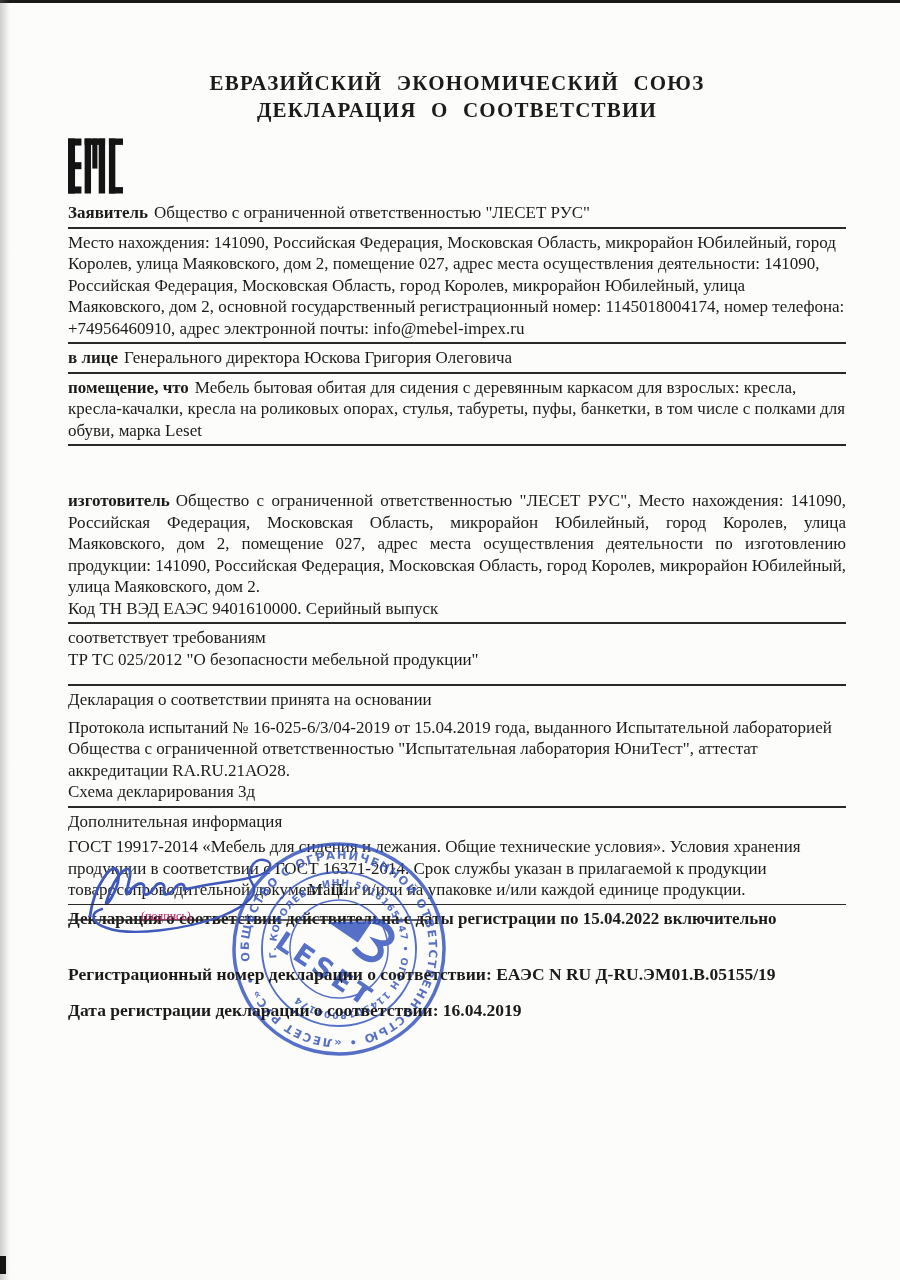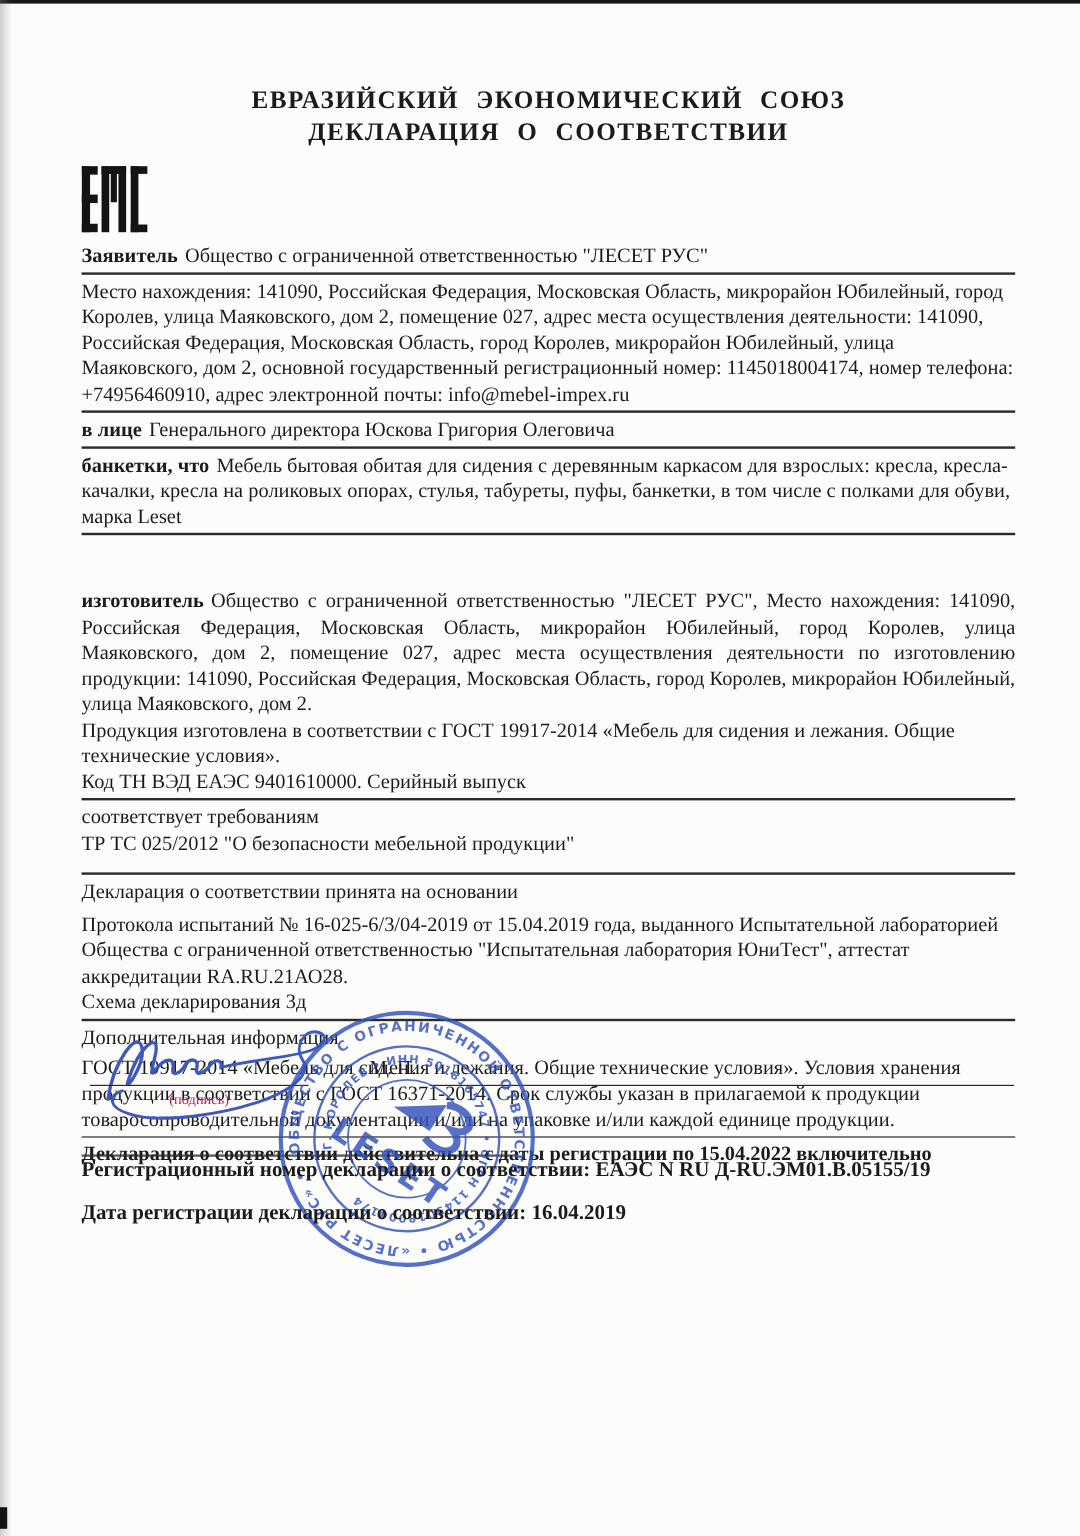--- a/index.html
+++ b/index.html
@@ -76,28 +76,27 @@
 
     <p>Место нахождения: 141090, Российская Федерация, Московская Область, микрорайон Юбилейный, город Королев, улица Маяковского,  дом 2, помещение 027, адрес места осуществления деятельности: 141090, Российская Федерация, Московская Область, город Королев, микрорайон Юбилейный, улица Маяковского,  дом 2, основной государственный регистрационный номер: 1145018004174, номер телефона: +74956460910, адрес электронной почты: info@mebel-impex.ru</p>
     <div class="hr"></div>
 
     <p>
       <b class="lbl">в лице</b><span>Генерального директора Юскова Григория Олеговича</span>
     </p>
     <div class="hr"></div>
 
     <p>
-      <b class="lbl">банкетки, что</b><span>Мебель бытовая обитая для сидения с деревянным каркасом для взрослых: кресла, кресла-качалки, кресла на роликовых опорах, стулья, табуреты, пуфы, банкетки, в том числе с полками для обуви, марка Leset</span>
+      <b class="lbl">помещение, что</b><span>Мебель бытовая обитая для сидения с деревянным каркасом для взрослых: кресла, кресла-качалки, кресла на роликовых опорах, стулья, табуреты, пуфы, банкетки, в том числе с полками для обуви, марка Leset</span>
     </p>
     <div class="hr"></div>
 
     <p class="just">
       <b class="lbl">изготовитель</b><span>Общество с ограниченной ответственностью "ЛЕСЕТ РУС", Место нахождения: 141090, Российская Федерация, Московская Область, микрорайон Юбилейный, город Королев, улица Маяковского, дом 2, помещение 027, адрес места осуществления деятельности по изготовлению продукции: 141090, Российская Федерация, Московская Область, город Королев, микрорайон Юбилейный, улица Маяковского, дом 2.</span>
     </p>
-    <p>Продукция изготовлена в соответствии с ГОСТ 19917-2014 «Мебель для сидения и лежания. Общие технические условия».</p>
     <p>Код ТН ВЭД ЕАЭС 9401610000. Серийный выпуск</p>
     <div class="hr"></div>
 
     <p class="sec-h">соответствует требованиям</p>
     <p>ТР ТС 025/2012 "О безопасности мебельной продукции"</p>
     <div class="hr gap"></div>
 
     <p class="sec-h">Декларация о соответствии принята на основании</p>
     <p style="margin-top:6px">Протокола испытаний № 16-025-6/3/04-2019 от 15.04.2019 года, выданного Испытательной лабораторией Общества с ограниченной ответственностью "Испытательная лаборатория ЮниТест", аттестат аккредитации RA.RU.21АО28.</p>
     <p>Схема декларирования 3д</p>

